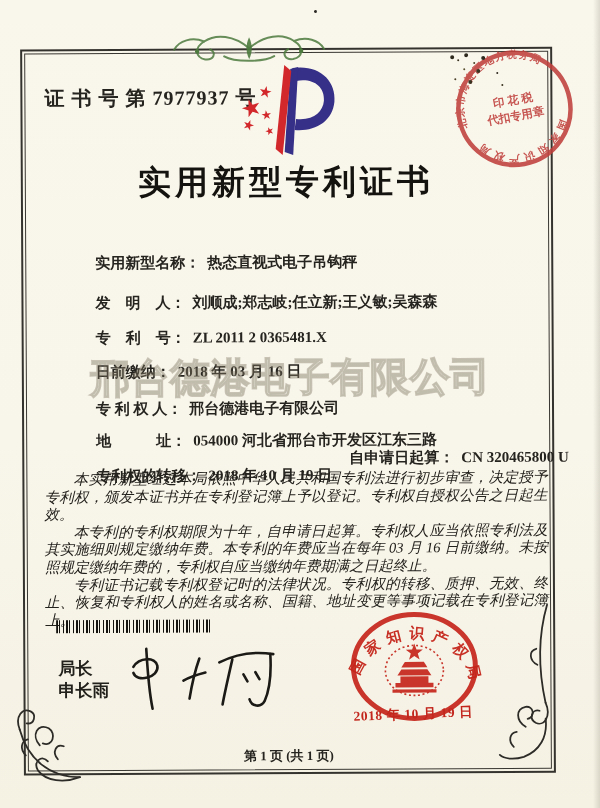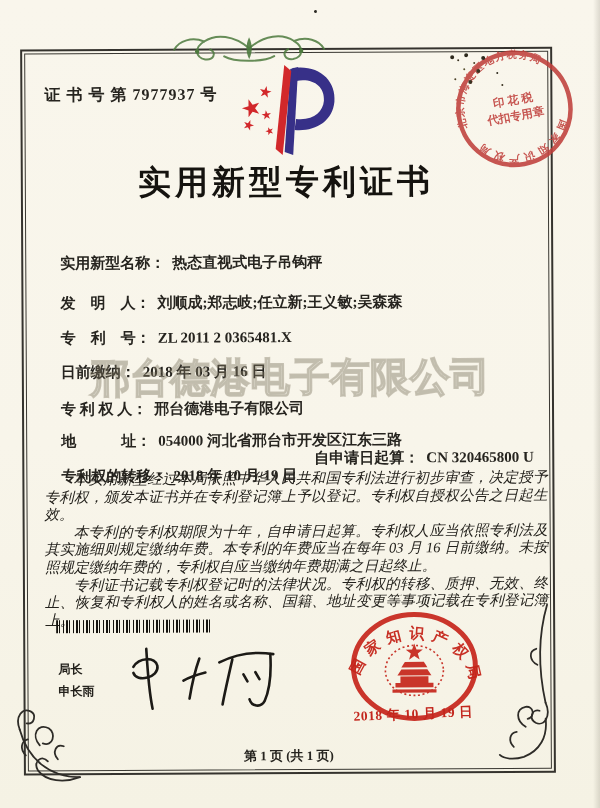--- a/index.html
+++ b/index.html
@@ -15,41 +15,41 @@
   .frame{position:absolute;left:22px;top:48px;width:528px;height:722px;border:2px solid #35332e;}
   .frame-inner{position:absolute;inset:2px;border:1px solid #3a3832;}
   
   .orn-top{position:absolute;left:166px;top:26px;width:170px;height:42px;z-index:3;}
   
   .dot-a{position:absolute;left:316px;top:10px;width:3px;height:3px;background:#2c2a24;border-radius:50%;}
   .speckles{position:absolute;left:452px;top:56px;width:4px;height:4px;background:#2e2a1e;border-radius:50%;
     box-shadow:6px 3px 0 -1px #3a3322,14px -2px 0 0 #2e2a1e,22px 6px 0 -1px #4a4128,31px 1px 0 0 #2e2a1e,
     40px 8px 0 -2px #3a3322,12px 12px 0 -1px #57502f,26px 14px 0 0 #3a3322,45px 16px 0 -1px #2e2a1e,
     3px 22px 0 -1px #4a4128,18px 25px 0 0 #3a3322,36px 24px 0 -2px #57502f,50px 28px 0 -1px #3a3322;z-index:5;}
-  .cert-no{position:absolute;left:46px;top:84px;font-size:16px;font-weight:600;letter-spacing:1px;}
+  .cert-no{position:absolute;left:46px;top:84px;font-size:20px;font-weight:600;letter-spacing:1px;}
   .logo{position:absolute;left:232px;top:60px;width:120px;height:100px;}
   .title{position:absolute;left:22px;top:160px;width:530px;text-align:center;
     font-size:33px;font-weight:700;letter-spacing:4px;color:#15130f;}
   
   .row{position:absolute;left:46px;font-size:15px;font-weight:600;white-space:pre;}
-  .row .lbl{display:inline-block;}
+  .row .lbl{display:inline-block;margin-left:35px;}
   .row .val{margin-left:7px;}
   .r0{top:236px}.r1{top:276px}.r2{top:311px}.r3{top:345px}.r4{top:382px}.r5{top:414px}.r6{top:449px}
   .pair2{position:absolute;left:268px;top:0;}
   .watermark{position:absolute;left:90px;top:350px;font-size:40px;font-weight:700;white-space:nowrap;
     color:rgba(125,118,96,0.10);-webkit-text-stroke:1.3px rgba(125,118,96,0.38);z-index:5;pointer-events:none;}
   .paras{position:absolute;left:44px;top:470px;width:503px;font-size:14.5px;line-height:17.6px;
     text-align:justify;font-style:italic;color:#23211c;}
   .paras p{margin:0;text-indent:2em;}
   .barcode{position:absolute;left:55px;top:619px;width:154px;height:13px;
     background:repeating-linear-gradient(90deg,#15130f 0,#15130f 2px,transparent 2px,transparent 3px,
       #15130f 3px,#15130f 4px,transparent 4px,transparent 7px,#15130f 7px,#15130f 8px,
       transparent 8px,transparent 10px);}
   .signer{position:absolute;left:57px;top:657px;font-family:"Liberation Sans","DejaVu Sans",sans-serif;
-    font-size:12px;line-height:22px;font-weight:600;color:#23211c;}
+    font-size:17px;line-height:22px;font-weight:600;color:#23211c;}
   .signature{position:absolute;left:118px;top:636px;width:175px;height:78px;z-index:2;}
   .seal{position:absolute;left:344px;top:608px;width:138px;height:118px;z-index:4;}
   .seal-date{position:absolute;left:352px;top:706px;font-size:13.5px;font-weight:700;color:#c3261d;
     letter-spacing:.5px;white-space:nowrap;transform:rotate(-2deg);z-index:6;}
   .stamp{position:absolute;left:452px;top:46px;width:128px;height:128px;transform:rotate(-10deg);
     opacity:.88;z-index:4;}
   .orn-bl{position:absolute;left:4px;top:696px;width:80px;height:86px;z-index:3;}
   .orn-br{position:absolute;left:494px;top:600px;width:62px;height:170px;z-index:3;}
   .footer{position:absolute;left:22px;top:747px;width:530px;text-align:center;font-size:13px;font-weight:600;}
 </style>

